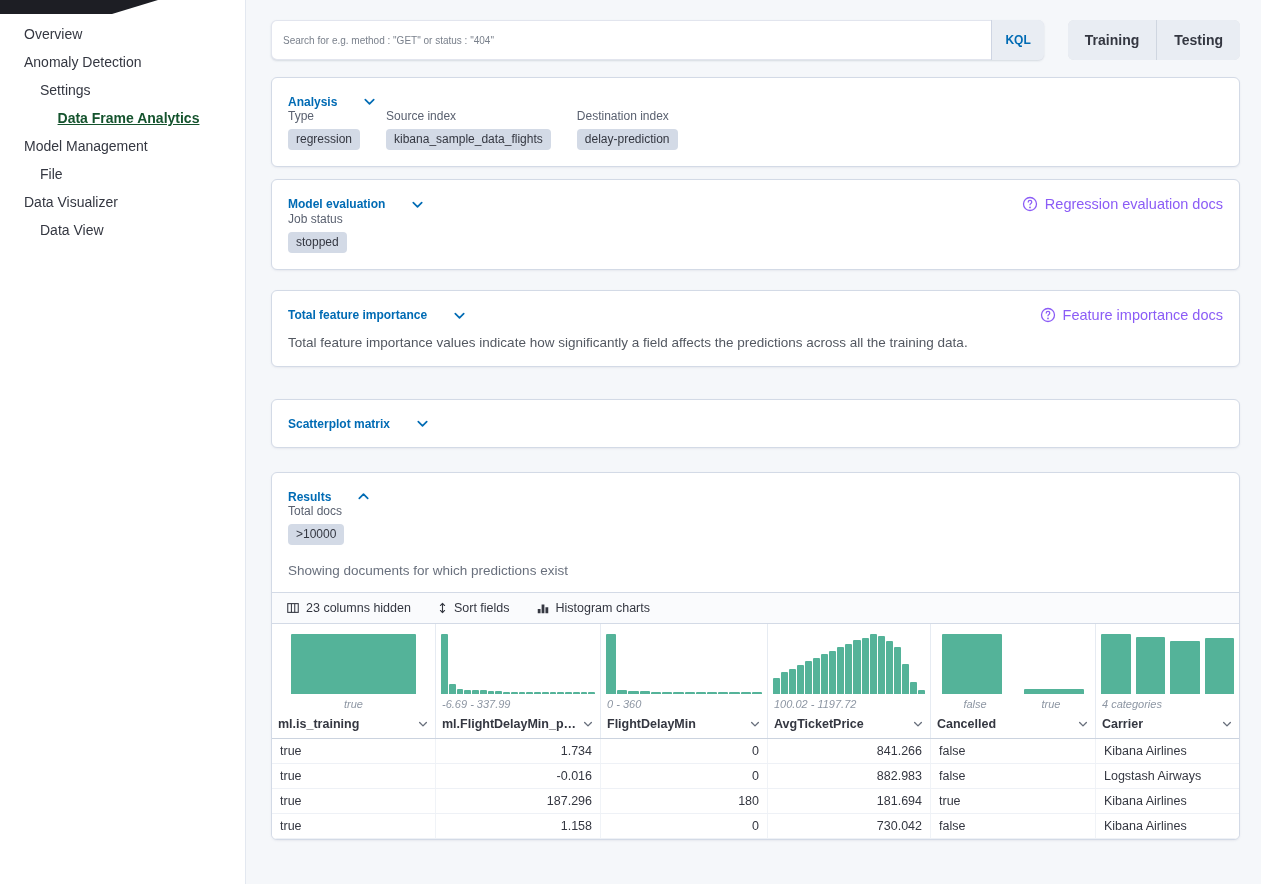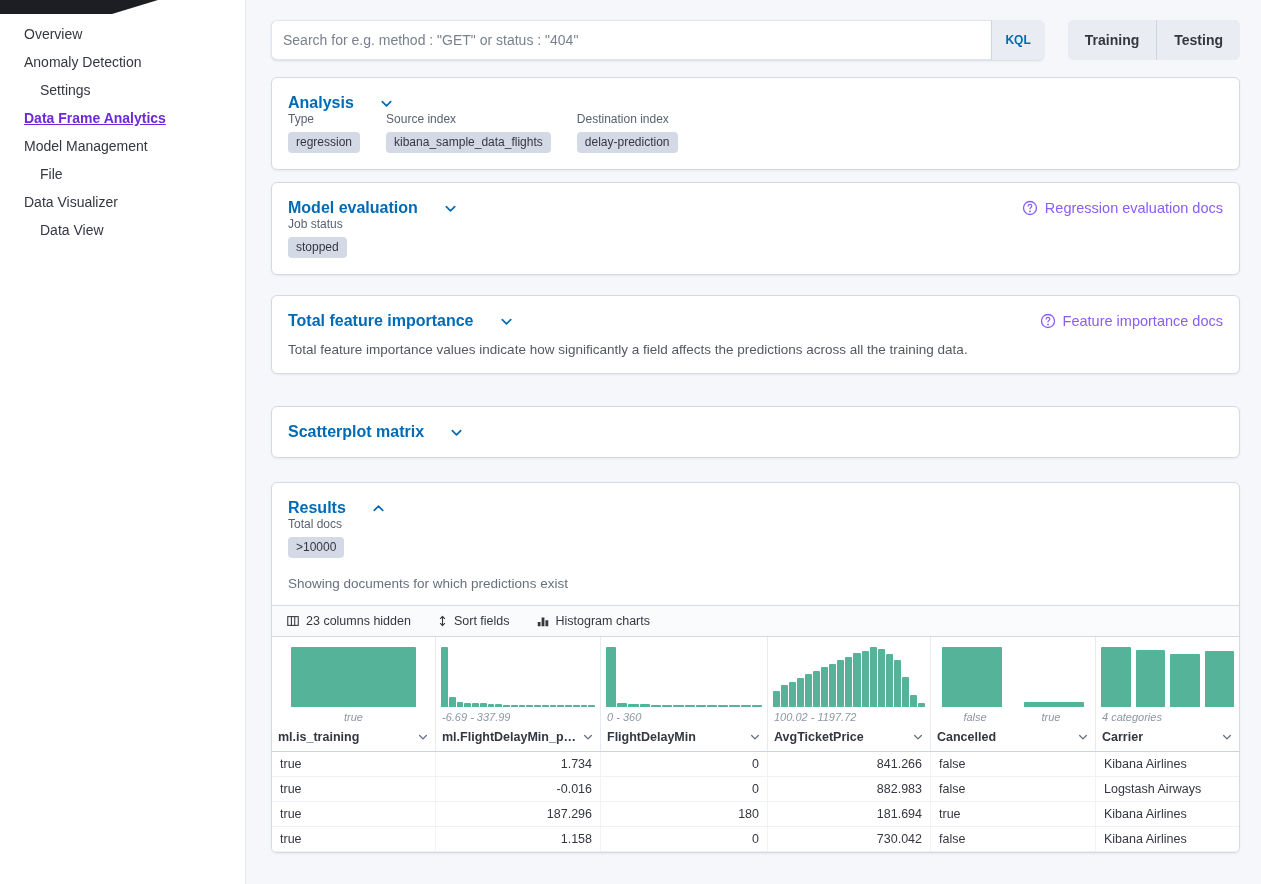--- a/index.html
+++ b/index.html
@@ -15,51 +15,51 @@
   
   .sidebar { width:246px; flex-shrink:0; background:#fff; border-right:1px solid #E3E8F0;
     padding:20px 12px 0 24px; position:relative; z-index:5; }
   .logo-row { display:flex; align-items:center; gap:13px; margin-bottom:36px; }
   .logo { width:36px; height:36px; border-radius:50%; border:1px solid #D3DAE6; background:#fff;
     display:flex; align-items:center; justify-content:center; box-shadow:0 1px 3px rgba(0,0,0,.1); cursor:pointer; }
   .app-title { font-size:17px; font-weight:700; color:#1a1c21; }
   .nav { display:flex; flex-direction:column; }
   .nav-item { font-size:14px; color:#343741; text-decoration:none; padding:6px 0; cursor:pointer; line-height:16px; }
   .nav-item.indent { padding-left:16px; }
-  .nav-item.active { color:#6d28d9; font-weight:700; text-decoration:underline; }
+  .nav-item.active { color:#14532d; font-weight:700; text-decoration:underline;text-align:center; }
 
   
   .main { flex:1; background:#F5F7FA; padding:20px 21px 0 25px; overflow:hidden; }
 
   .topbar { display:flex; gap:24px; margin-bottom:17px; }
   .searchbox { flex:1; height:40px; background:#fff; border-radius:6px; display:flex; align-items:stretch;
     overflow:hidden; box-shadow:0 1px 2px rgba(152,162,179,.35), inset 0 0 0 1px rgba(15,39,118,.12); }
   .search-input { flex:1; border:none; outline:none; background:transparent; padding:0 12px;
-    font-size:14px; color:#343741; font-family:inherit; }
+    font-size:10px; color:#343741; font-family:inherit; }
   .search-input::placeholder { color:#7a818c; }
   .kql-btn { display:flex; align-items:center; padding:0 13px; font-size:12px; font-weight:700;
     color:#006BB4; background:#E9EDF3; border:none; border-left:1px solid rgba(15,39,118,.12); cursor:pointer; }
   .toggle-group { display:flex; height:40px; border-radius:6px; overflow:hidden;
     box-shadow:inset 0 0 0 1px rgba(28,36,52,.1); flex-shrink:0; }
   .toggle-btn { padding:0 17px; font-size:14px; font-weight:600; color:#343741; background:#E9EDF3;
     border:none; cursor:pointer; }
   .toggle-btn + .toggle-btn { border-left:1px solid #CFD6E0; }
 
   
   .panel { background:#fff; border:1px solid #D3DAE6; border-radius:6px; padding:16px;
     box-shadow:0 1px 2px rgba(152,162,179,.15); }
   .p-analysis { margin-bottom:12px; }
   .p-modeval  { margin-bottom:20px; }
   .p-tfi      { margin-bottom:32px; }
   .p-scatter  { margin-bottom:24px; }
   .p-results  { padding-bottom:0; overflow:hidden; }
 
   .panel-head { display:flex; align-items:center; justify-content:space-between; }
   .accordion { display:flex; align-items:center; gap:25px; background:none; border:none;
-    color:#006BB4; font-size:16px; font-weight:600; cursor:pointer; padding:0;justify-content:space-between; }
+    color:#006BB4; font-size:12px; font-weight:600; cursor:pointer; padding:0;justify-content:space-between; }
   .chev-icon { display:inline-flex; align-items:center; }
   .docs-link { display:flex; align-items:center; gap:7px; color:#8b5cf6; font-size:14.5px;
     font-weight:500; cursor:pointer; text-decoration:none; }
 
   .fields-row { display:flex; gap:26px; }
   .field-label { font-size:12px; color:#5a6170; margin-bottom:6px; }
   .badge { display:inline-block; background:#D3DAE6; color:#343741; font-size:12px; font-weight:500;
     padding:3px 8px; border-radius:4px; line-height:15px; white-space:nowrap; }
   .panel-desc { margin-top:12px; font-size:13.5px; color:#535861; }
 

